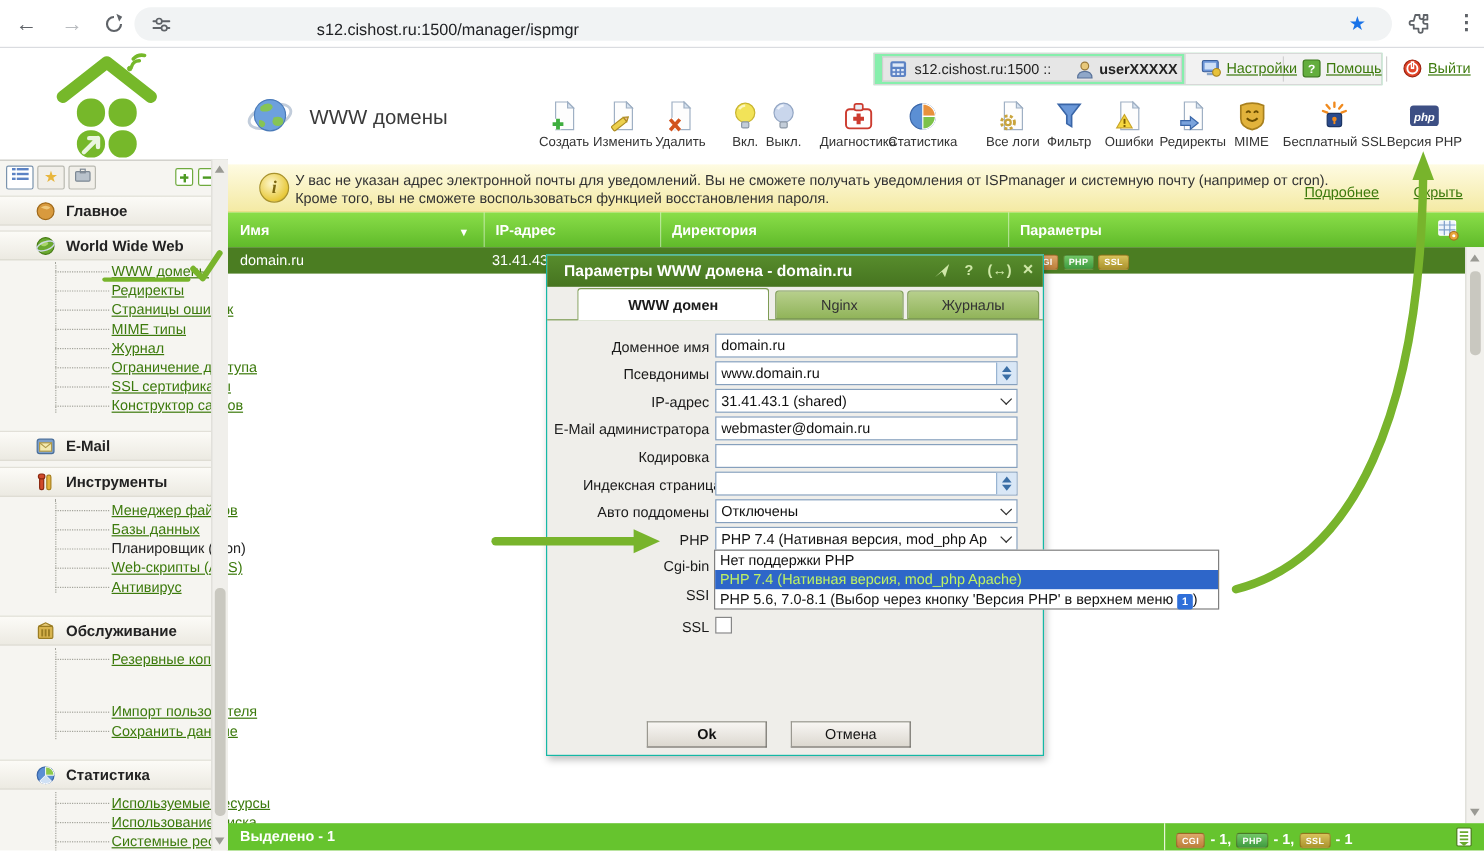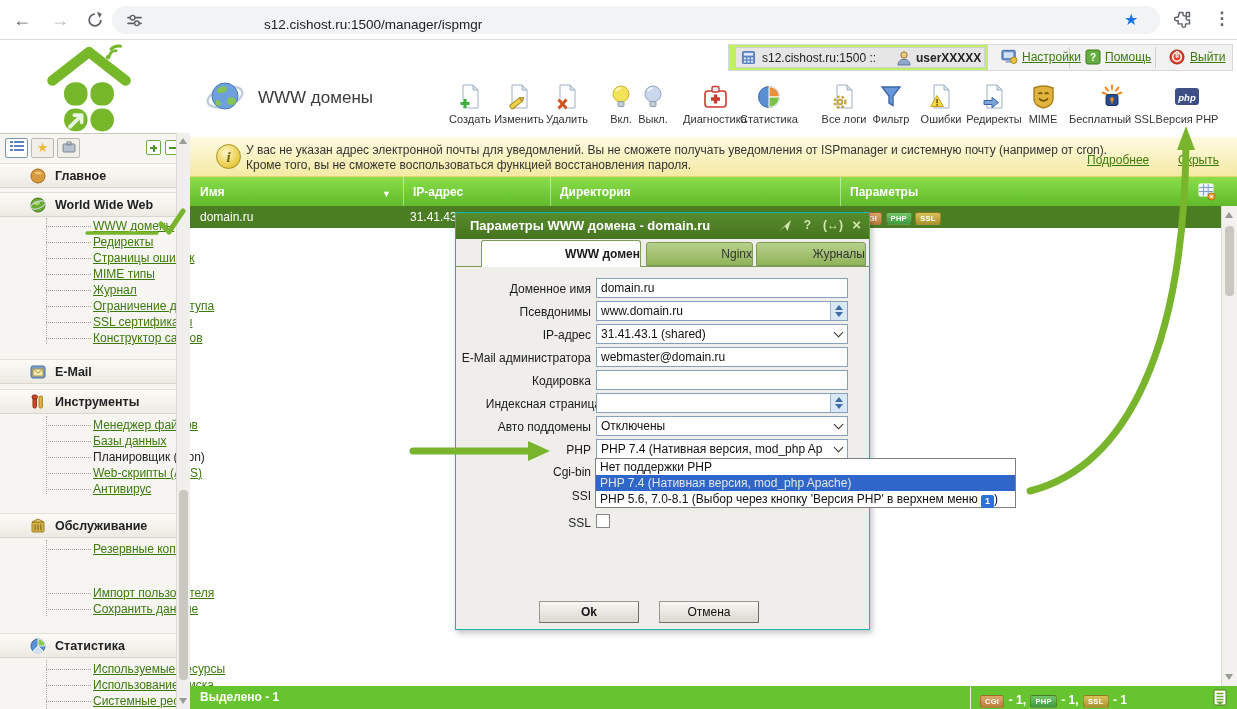--- a/index.html
+++ b/index.html
@@ -10,21 +10,21 @@
   
   .chrome { left:0; top:0; width:1237px; height:40px; background:#fff; border-bottom:1px solid #dadce0; }
   .nav-glyph { font-size:18px; color:#5f6368; line-height:40px; text-align:center; width:28px; cursor:pointer; }
   .nav-glyph.dis { color:#b8bbbf; }
   .url-pill { left:112px; top:6px; width:1048px; height:28px; background:#f1f3f4; border-radius:14px; }
   .url-text { left:152px; top:11px; font-size:13.5px; color:#202124; }
   .chrome-star { left:1124px; top:10px; font-size:16px; color:#1a73e8; cursor:pointer; }
   .dots { left:1212px; top:8px; font-size:17px; color:#5f6368; font-weight:bold; width:20px; text-align:center; cursor:pointer; }
 
   
-  .userbar { left:728px; top:44px; width:505px; height:27px; background:#bef264; border:1px solid #d8d8d8; }
+  .userbar { left:728px; top:44px; width:424px; height:27px; background:#86efac; border:1px solid #d8d8d8; }
   .userbar .rightpart { position:absolute; left:258px; top:0; right:0; bottom:0; background:#f2f2f2; border-left:1px solid #d0d0d0; }
   .ub-sep { position:absolute; top:2px; bottom:2px; width:1px; background:#d0d0d0; }
   .ub-text { font-size:12px; color:#222; }
   .glink { font-size:12px; color:#3c7a0c; text-decoration:underline; cursor:pointer; }
   .page-title { left:258px; top:88px; font-size:17px; color:#3a3a3a; }
 
   
   .titem { position:absolute; top:84px; text-align:center; cursor:pointer; }
   .titem svg { display:block; margin:0 auto; }
   .tlabel { font-size:11px; color:#333; margin-top:3px; white-space:nowrap; }
@@ -70,37 +70,37 @@
   .statusbar { left:190px; top:686px; width:1047px; height:23px; background:#66c42e; }
   .statusbar .sel { position:absolute; left:10px; top:4px; font-size:12px; font-weight:bold; color:#fff; }
   .st-sep { position:absolute; left:780px; top:0; bottom:0; width:1px; background:#e8f5d8; }
   .st-count { font-size:12px; font-weight:bold; color:#fff; }
 
   
   .modal { left:455px; top:212px; width:415px; height:418px; background:#efeeea; border:1px solid #14b8a6; box-shadow:2px 3px 6px rgba(0,0,0,.25); }
   .m-title { position:absolute; left:0; top:0; right:0; height:26px; background:linear-gradient(#578c2c,#467420); }
   .m-title .ttl { position:absolute; left:14px; top:5px; font-size:13px; font-weight:bold; color:#fff; }
   .m-ico { position:absolute; top:5px; color:#cfe8a8; font-size:12px; font-weight:bold; cursor:pointer; }
-  .tab { position:absolute; top:29px; height:24px; text-align:right; font-size:12px; line-height:23px; color:#333; background:linear-gradient(#b7cf8c,#91b45a); border:1px solid #7e9c55; border-radius:3px 3px 0 0; cursor:pointer; }
+  .tab { position:absolute; top:29px; height:24px; text-align:center; font-size:12px; line-height:23px; color:#333; background:linear-gradient(#b7cf8c,#91b45a); border:1px solid #7e9c55; border-radius:3px 3px 0 0; cursor:pointer; }
   .tab.active { top:27px; height:27px; background:#fff; font-weight:bold; color:#1a1a1a; border-bottom:none; z-index:2; line-height:26px; }
   .tabline { position:absolute; left:0; right:0; top:53px; height:1px; background:#7e9c55; }
   .frow-label { position:absolute; width:132px; text-align:right; font-size:12px; color:#1a1a1a; }
   .finput { position:absolute; left:140px; width:252px; height:20px; border:1px solid #86a0bd; background:#fff; font-family:"Liberation Sans",sans-serif; font-size:12px; padding:0 4px; color:#111; }
   .fselect { position:absolute; left:140px; width:252px; height:20px; border:1px solid #86a0bd; background:#fff; font-size:12px; line-height:18px; padding:0 18px 0 4px; color:#111; cursor:pointer; overflow:hidden; white-space:nowrap; }
   .chev { position:absolute; right:5px; top:4px; width:7px; height:7px; border-right:1.6px solid #333; border-bottom:1.6px solid #333; transform:rotate(45deg); }
   .stepper { position:absolute; right:1px; top:1px; width:17px; height:18px; background:#d9e7f6; border-left:1px solid #98b4d2; display:flex; flex-direction:column; align-items:center; justify-content:center; gap:2px; cursor:pointer; }
   .stp-up { width:0;height:0;border-left:4px solid transparent;border-right:4px solid transparent;border-bottom:5px solid #3a6ea5; }
   .stp-dn { width:0;height:0;border-left:4px solid transparent;border-right:4px solid transparent;border-top:5px solid #3a6ea5; }
   .fcheck { position:absolute; left:140px; width:14px; height:14px; background:#fff; border:1px solid #878787; cursor:pointer; }
   .btn { position:absolute; width:100px; height:22px; background:linear-gradient(#f8f6f3,#dcd8d0); border:1px solid #9a9890; border-right-color:#6f6d66; border-bottom-color:#6f6d66; font-size:12px; text-align:center; line-height:20px; color:#111; cursor:pointer; }
 
   
   .dropdown { left:595px; top:458px; width:421px; background:#fff; border:1px solid #7f7f7f; z-index:6; }
   .opt { height:16px; line-height:16px; font-size:12px; color:#111; padding:0 4px; white-space:nowrap; cursor:pointer; }
-  .opt.hl { background:#2e66c9; color:#e5e5e5; }
+  .opt.hl { background:#2e66c9; color:#bef264; }
   .mini-badge { display:inline-block; width:13px; height:13px; background:#2f6fd9; color:#fff; font-size:9px; font-weight:bold; text-align:center; line-height:13px; border-radius:2px; vertical-align:-1px; }
 
   .annot { left:0; top:0; width:1237px; height:709px; z-index:10; pointer-events:none; }
 </style>
 </head>
 <body>
 
 <div id="app">
 
   <div class="abs chrome">

